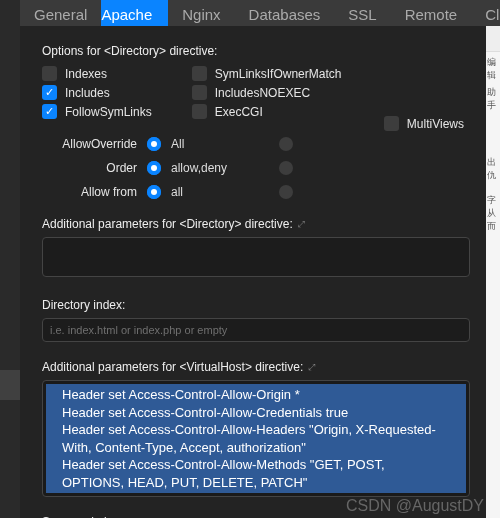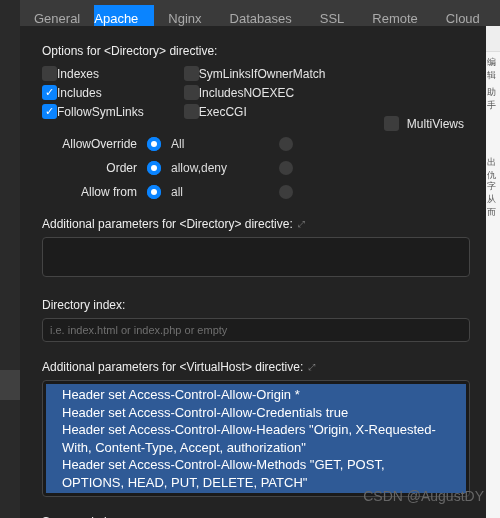--- a/index.html
+++ b/index.html
@@ -14,39 +14,38 @@
     position: absolute; left: 0; top: 0; bottom: 0; width: 20px;
     background: #2a2a2a;
   }
   .left-strip::after {
     content: ""; position: absolute; left: 0; right: 0; top: 370px; height: 30px;
     background: #404040;
   }
   .tabbar {
     display: flex; height: 26px;
     background: #3a3a3a; margin-left: 20px;
-    font-size: 13px;
-    align-items: flex-end;
+    font-size: 15px;
   }
   .tab {
     padding: 6px 14px 0; color: #aaa; cursor: pointer;
   }
   .tab.active {
     background: #0a84ff; color: #fff; font-weight: 500;
     padding-left: 0; padding-right: 16px;
   }
   .panel {
     position: absolute; left: 20px; right: 14px; top: 26px; bottom: 0;
     background: #232323; padding: 18px 16px 8px 22px;
     overflow: hidden;
   }
   .section-title { font-size: 12px; color: #eee; margin-bottom: 8px; }
   .checkgrid { display: flex; gap: 40px; }
   .checkcol { display: flex; flex-direction: column; gap: 4px; }
-  .chk { display: flex; align-items: center; font-size: 12px; color: #e5e5e5; }
+  .chk { display: flex; align-items: center; gap: 8px; font-size: 12px; color: #e5e5e5; }
   .box {
     width: 15px; height: 15px; border-radius: 3px;
     background: #3d3d3d; display: inline-flex; align-items: center; justify-content: center;
     font-size: 11px; color: #fff;
   }
   .box.checked { background: #0a84ff; }
   .mv { position: absolute; right: 22px; top: 90px; display:flex; align-items:center; gap:8px; }
   .radio-row {
     display: flex; align-items: center; gap: 10px; margin-top: 10px;
     font-size: 12px;
@@ -71,21 +70,21 @@
   .txtarea.small { height: 40px; }
   .vh-box {
     margin-top: 6px; background: #1a1a1a; border: 1px solid #444; border-radius: 4px;
     padding: 3px;
   }
   .vh-sel {
     background: #2f5a96; color: #fff; font-size: 13px; line-height: 1.35;
     padding: 2px 16px; display:block; white-space: pre-wrap;
   }
   .watermark {
-    position: absolute; right: 16px; bottom: 14px; font-size: 14px; color: #666; margin-left: 41px;
+    position: absolute; right: 16px; bottom: 3px; font-size: 16px; color: #666; margin-left: 41px;
   }
   .right-peek {
     position: absolute; right: 0; top: 26px; bottom: 0; width: 14px;
     background: #f5f5f5;
   }
   .right-peek .bar { position:absolute; top:0; height:26px; left:0; right:0; background:#eee; border-bottom:1px solid #ddd;}
   .right-peek .cn { position:absolute; font-size:9px; color:#555; writing-mode: horizontal-tb; left:1px; }
   ::placeholder { color: #6f6f6f; }
 </style>
 </head>
@@ -187,16 +186,16 @@
     </div>
   
 
 </div>
 
 <div class="right-peek">
   <div class="bar"></div>
   <div class="cn" style="top:60px">助手</div>
   <div class="cn" style="top:30px">编辑</div>
   <div class="cn" style="top:130px">出仇</div>
-  <div class="cn" style="top:154px">字从而</div>
+  <div class="cn" style="top:168px">字从而</div>
 </div>
 
 <div class="watermark">CSDN @AugustDY</div>
 
 </body></html>

